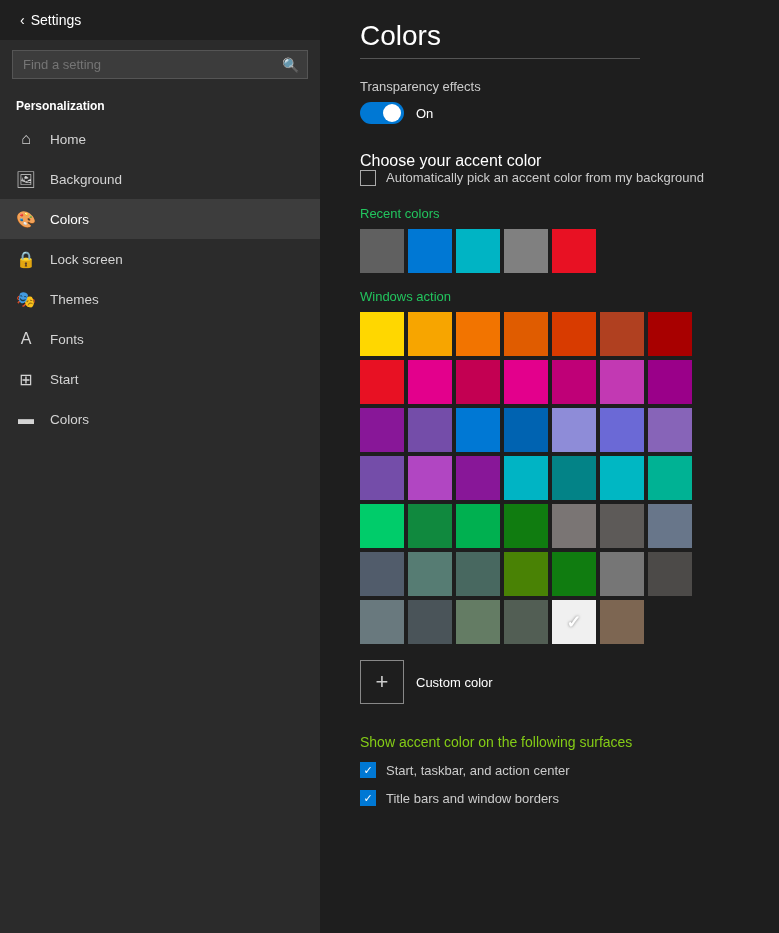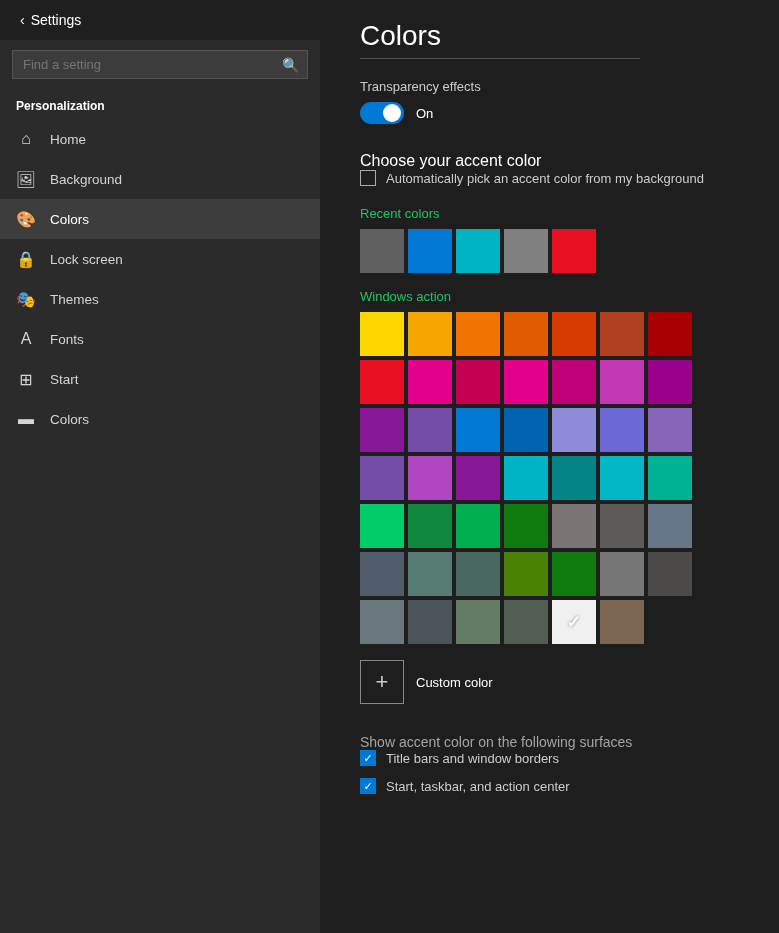--- a/index.html
+++ b/index.html
@@ -167,21 +167,21 @@
     
     .section-title {
       font-size: 16px;
       font-weight: 400;
       color: #ffffff;
     }
 
     
     .checkbox-row {
       display: flex;
-      align-items: center;
+      align-items: flex-start;
       gap: 10px;
       margin-bottom: 20px;
     }
 
     .checkbox {
       width: 16px;
       height: 16px;
       border: 1.5px solid #aaa;
       background: transparent;
       cursor: pointer;
@@ -246,21 +246,22 @@
       display: flex;
       align-items: center;
       justify-content: center;
       font-size: 22px;
       color: #cccccc;
     }
 
     
     .surface-section-label {
       font-size: 14px;
-      color: #a3a3a3;
+      color: #84cc16;
+      margin-bottom: 12px;
     }
 
     .checkbox-row-surface {
       display: flex;
       align-items: center;
       gap: 10px;
       margin-bottom: 12px;
     }
 
     .checkbox-checked {
@@ -419,20 +420,20 @@
   <button class="custom-color-btn">
     <div class="plus-box">+</div>
     <span>Custom color</span>
   </button>
 
   <p class="surface-section-label">Show accent color on the following surfaces</p>
 
   <div id="surface-items">
       <div class="checkbox-row-surface">
         <div class="checkbox-checked"></div>
-        <span class="checkbox-label">Title bars and window borders</span>
+        <span class="checkbox-label">Start, taskbar, and action center</span>
       </div>
       <div class="checkbox-row-surface">
         <div class="checkbox-checked"></div>
-        <span class="checkbox-label">Start, taskbar, and action center</span>
+        <span class="checkbox-label">Title bars and window borders</span>
       </div>
     </div>
 </main>
 
 </body></html>

